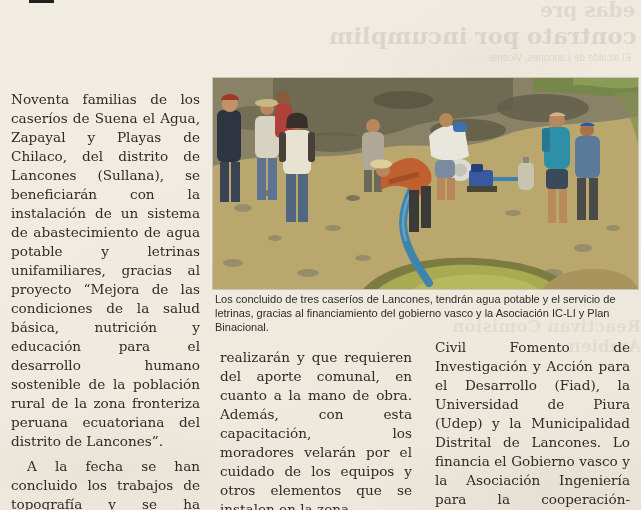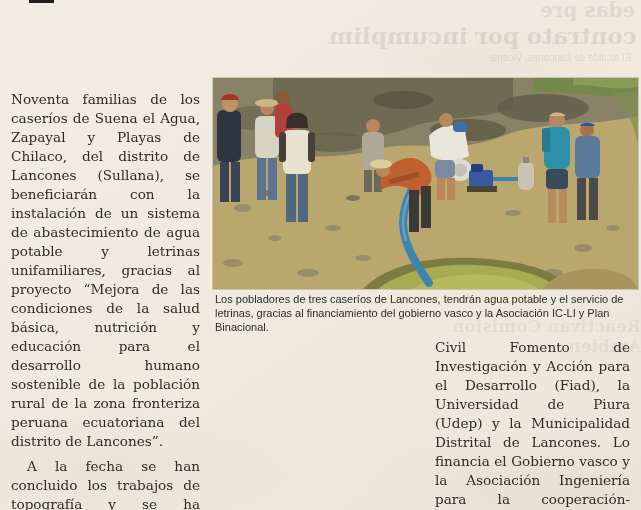--- a/index.html
+++ b/index.html
@@ -197,25 +197,30 @@
         <path d="M367,48 a8,5 0 0 1 15,0 z" fill="#2858a8"></path>
         <rect x="362" y="58" width="25" height="42" rx="6" fill="#5a7a9a"></rect>
         <rect x="364" y="100" width="9" height="42" fill="#4a4a48"></rect>
         <rect x="376" y="100" width="9" height="42" fill="#4a4a48"></rect>
       </g>
 
       <path d="M330,211 C340,196 365,188 395,192 C412,195 422,202 425,211 Z" fill="#a8945c"></path>
     </svg>
   </div>
 
-  <div class="caption">Los pobladores de tres caseríos de Lancones, tendrán agua potable y el servicio de letrinas, gracias al financiamiento del gobierno vasco y la Asociación IC-LI y Plan Binacional.</div>
+  <div class="caption">Los concluido de tres caseríos de Lancones, tendrán agua potable y el servicio de letrinas, gracias al financiamiento del gobierno vasco y la Asociación IC-LI y Plan Binacional.</div>
 
   <div class="col col1">
     <p>Noventa familias de los caseríos de Suena el Agua, Zapayal y Playas de Chilaco, del distrito de Lancones (Sullana), se beneficiarán con la instalación de un sistema de abastecimiento de agua potable y letrinas unifamiliares, gracias al proyecto “Mejora de las condiciones de la salud básica, nutrición y educación para el desarrollo humano sostenible de la población rural de la zona fronteriza peruana ecuatoriana del distrito de Lancones”.</p>
     <p class="indent">A la fecha se han concluido los trabajos de topografía y se ha determinado el punto idóneo para instalar la noria, que abastecerá de agua a la zona beneficiaria. Cabe destacar la participación de la población, especialmente para el estudio del lugar.</p>
 
   </div>
 
+  <div class="col col2">
+    <p>realizarán y que requieren del aporte comunal, en cuanto a la mano de obra. Además, con esta capacitación, los moradores velarán por el cuidado de los equipos y otros elementos que se instalen en la zona.</p>
+    <p class="subhead">El Proyecto</p>
+
+  </div>
 
   <div class="col col3">
     <p>Civil Fomento de Investigación y Acción para el Desarrollo (Fiad), la Universidad de Piura (Udep) y la Municipalidad Distrital de Lancones. Lo financia el Gobierno vasco y la Asociación Ingeniería para la cooperación- Lankidetzarako Ingeniaritza (IC-LI), con apoyo del Plan Binacional Perú Ecuador.</p>
   </div>
 </div>
 
 </body></html>

